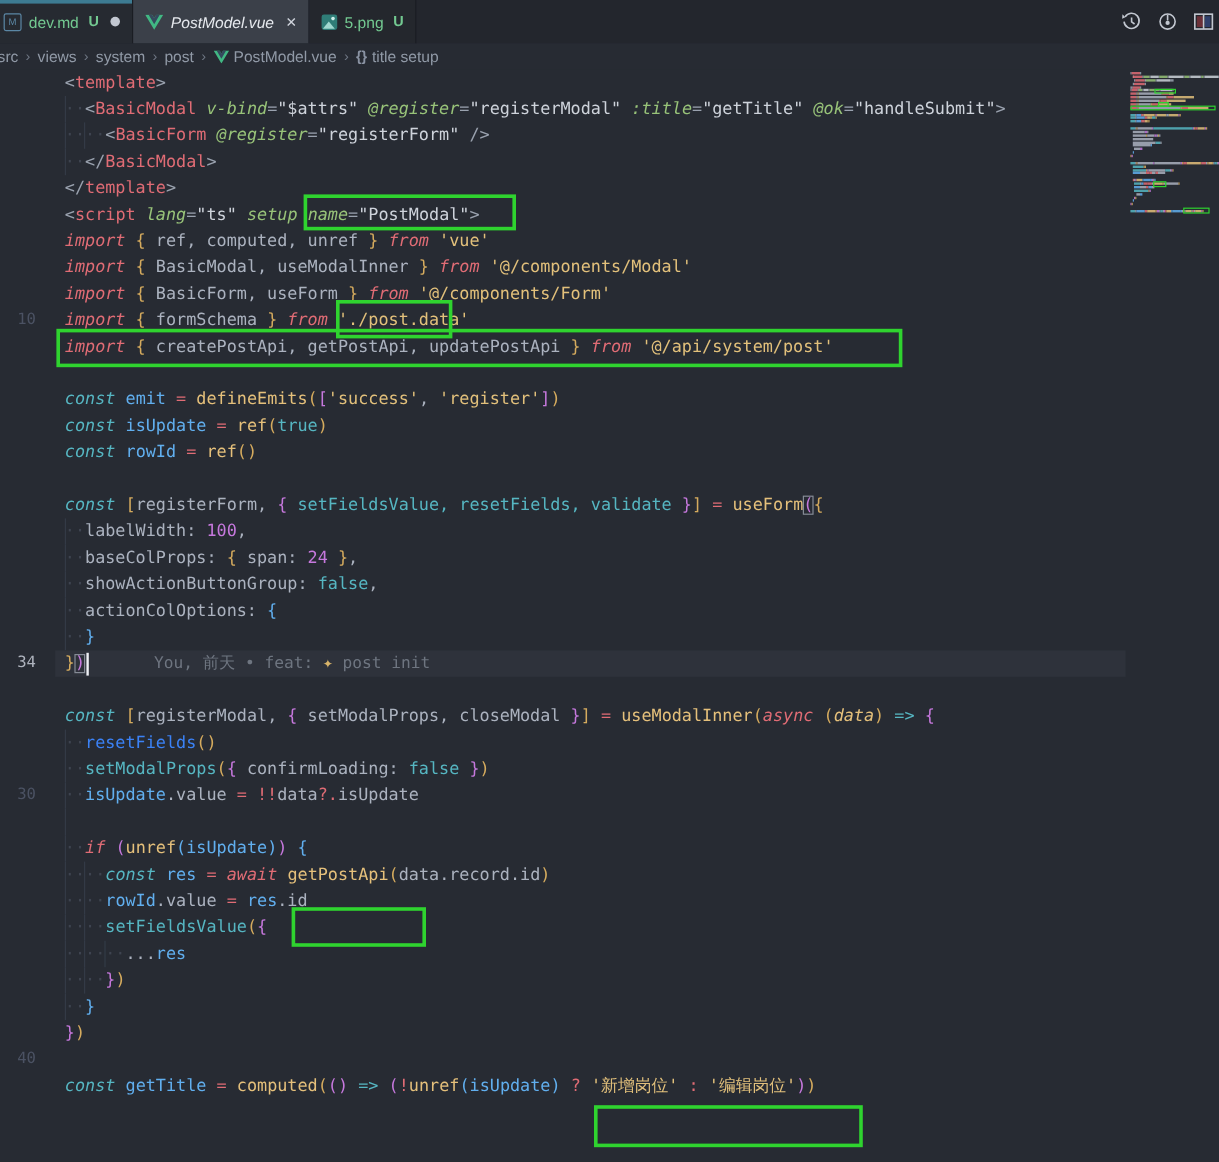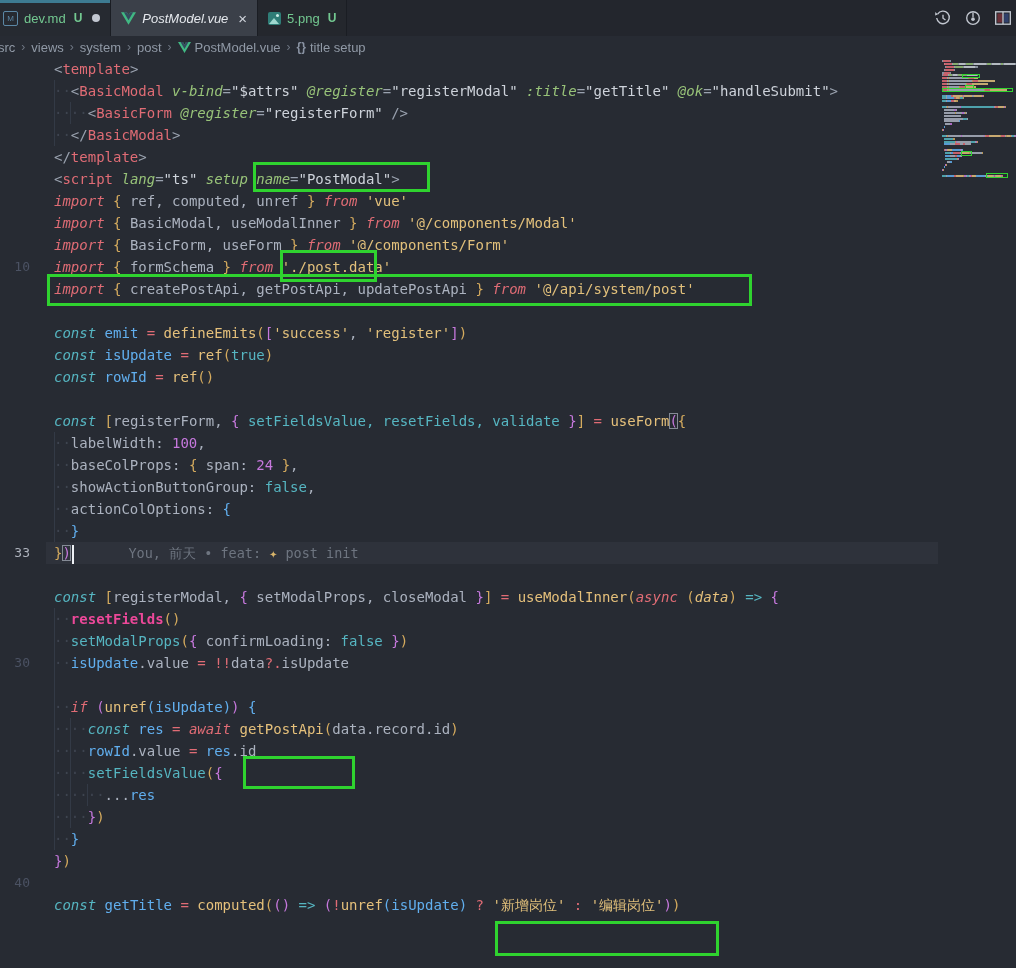--- a/index.html
+++ b/index.html
@@ -211,34 +211,34 @@
       </div>
       <div class="line">
         <span class="gut"></span>
         <span class="code"><span class="guide" style="left: 7.5px;"></span><span class="tok" style="color: rgb(62, 68, 80);">··</span><span class="tok" style="color: rgb(171, 178, 191);">actionColOptions: </span><span class="tok" style="color: rgb(97, 175, 239);">{</span></span>
       </div>
       <div class="line">
         <span class="gut"></span>
         <span class="code"><span class="guide" style="left: 7.5px;"></span><span class="tok" style="color: rgb(62, 68, 80);">··</span><span class="tok" style="color: rgb(97, 175, 239);">}</span></span>
       </div>
       <div class="line active">
-        <span class="gut">33</span>
+        <span class="gut">34</span>
         <span class="code"><span class="tok" style="color: rgb(213, 171, 94);">}</span><span class="tok boxed" style="color: rgb(198, 120, 221);">)</span><span class="cursor"></span><span class="blame"><span>You, 前天 • feat: </span><span class="spark">✦</span><span> post init</span></span></span>
       </div>
       <div class="line">
         <span class="gut"></span>
         <span class="code"></span>
       </div>
       <div class="line">
         <span class="gut"></span>
         <span class="code"><span class="tok" style="color: rgb(86, 182, 194); font-style: italic;">const</span><span class="tok" style="color: rgb(171, 178, 191);"> </span><span class="tok" style="color: rgb(213, 171, 94);">[</span><span class="tok" style="color: rgb(171, 178, 191);">registerModal, </span><span class="tok" style="color: rgb(198, 120, 221);">{</span><span class="tok" style="color: rgb(171, 178, 191);"> setModalProps, closeModal </span><span class="tok" style="color: rgb(198, 120, 221);">}</span><span class="tok" style="color: rgb(213, 171, 94);">]</span><span class="tok" style="color: rgb(224, 108, 117);"> = </span><span class="tok" style="color: rgb(229, 192, 123);">useModalInner</span><span class="tok" style="color: rgb(213, 171, 94);">(</span><span class="tok" style="color: rgb(224, 108, 117); font-style: italic;">async</span><span class="tok" style="color: rgb(171, 178, 191);"> </span><span class="tok" style="color: rgb(213, 171, 94);">(</span><span class="tok" style="color: rgb(229, 192, 123); font-style: italic;">data</span><span class="tok" style="color: rgb(213, 171, 94);">)</span><span class="tok" style="color: rgb(171, 178, 191);"> </span><span class="tok" style="color: rgb(86, 182, 194);">=&gt;</span><span class="tok" style="color: rgb(171, 178, 191);"> </span><span class="tok" style="color: rgb(198, 120, 221);">{</span></span>
       </div>
       <div class="line">
         <span class="gut"></span>
-        <span class="code"><span class="guide" style="left: 7.5px;"></span><span class="tok" style="color: rgb(62, 68, 80);">··</span><span class="tok" style="color: #ec4899; font-weight: bold;">resetFields</span><span class="tok" style="color: rgb(213, 171, 94);">(</span><span class="tok" style="color: rgb(213, 171, 94);">)</span></span>
+        <span class="code"><span class="guide" style="left: 7.5px;"></span><span class="tok" style="color: rgb(62, 68, 80);">··</span><span class="tok" style="color: #3b82f6;">resetFields</span><span class="tok" style="color: rgb(213, 171, 94);">(</span><span class="tok" style="color: rgb(213, 171, 94);">)</span></span>
       </div>
       <div class="line">
         <span class="gut"></span>
         <span class="code"><span class="guide" style="left: 7.5px;"></span><span class="tok" style="color: rgb(62, 68, 80);">··</span><span class="tok" style="color: rgb(86, 182, 194);">setModalProps</span><span class="tok" style="color: rgb(213, 171, 94);">(</span><span class="tok" style="color: rgb(198, 120, 221);">{</span><span class="tok" style="color: rgb(171, 178, 191);"> confirmLoading: </span><span class="tok" style="color: rgb(86, 182, 194);">false</span><span class="tok" style="color: rgb(171, 178, 191);"> </span><span class="tok" style="color: rgb(198, 120, 221);">}</span><span class="tok" style="color: rgb(213, 171, 94);">)</span></span>
       </div>
       <div class="line">
         <span class="gut">30</span>
         <span class="code"><span class="guide" style="left: 7.5px;"></span><span class="tok" style="color: rgb(62, 68, 80);">··</span><span class="tok" style="color: rgb(97, 175, 239);">isUpdate</span><span class="tok" style="color: rgb(171, 178, 191);">.value</span><span class="tok" style="color: rgb(224, 108, 117);"> = </span><span class="tok" style="color: rgb(224, 108, 117);">!!</span><span class="tok" style="color: rgb(171, 178, 191);">data</span><span class="tok" style="color: rgb(224, 108, 117);">?.</span><span class="tok" style="color: rgb(171, 178, 191);">isUpdate</span></span>
       </div>
       <div class="line">

